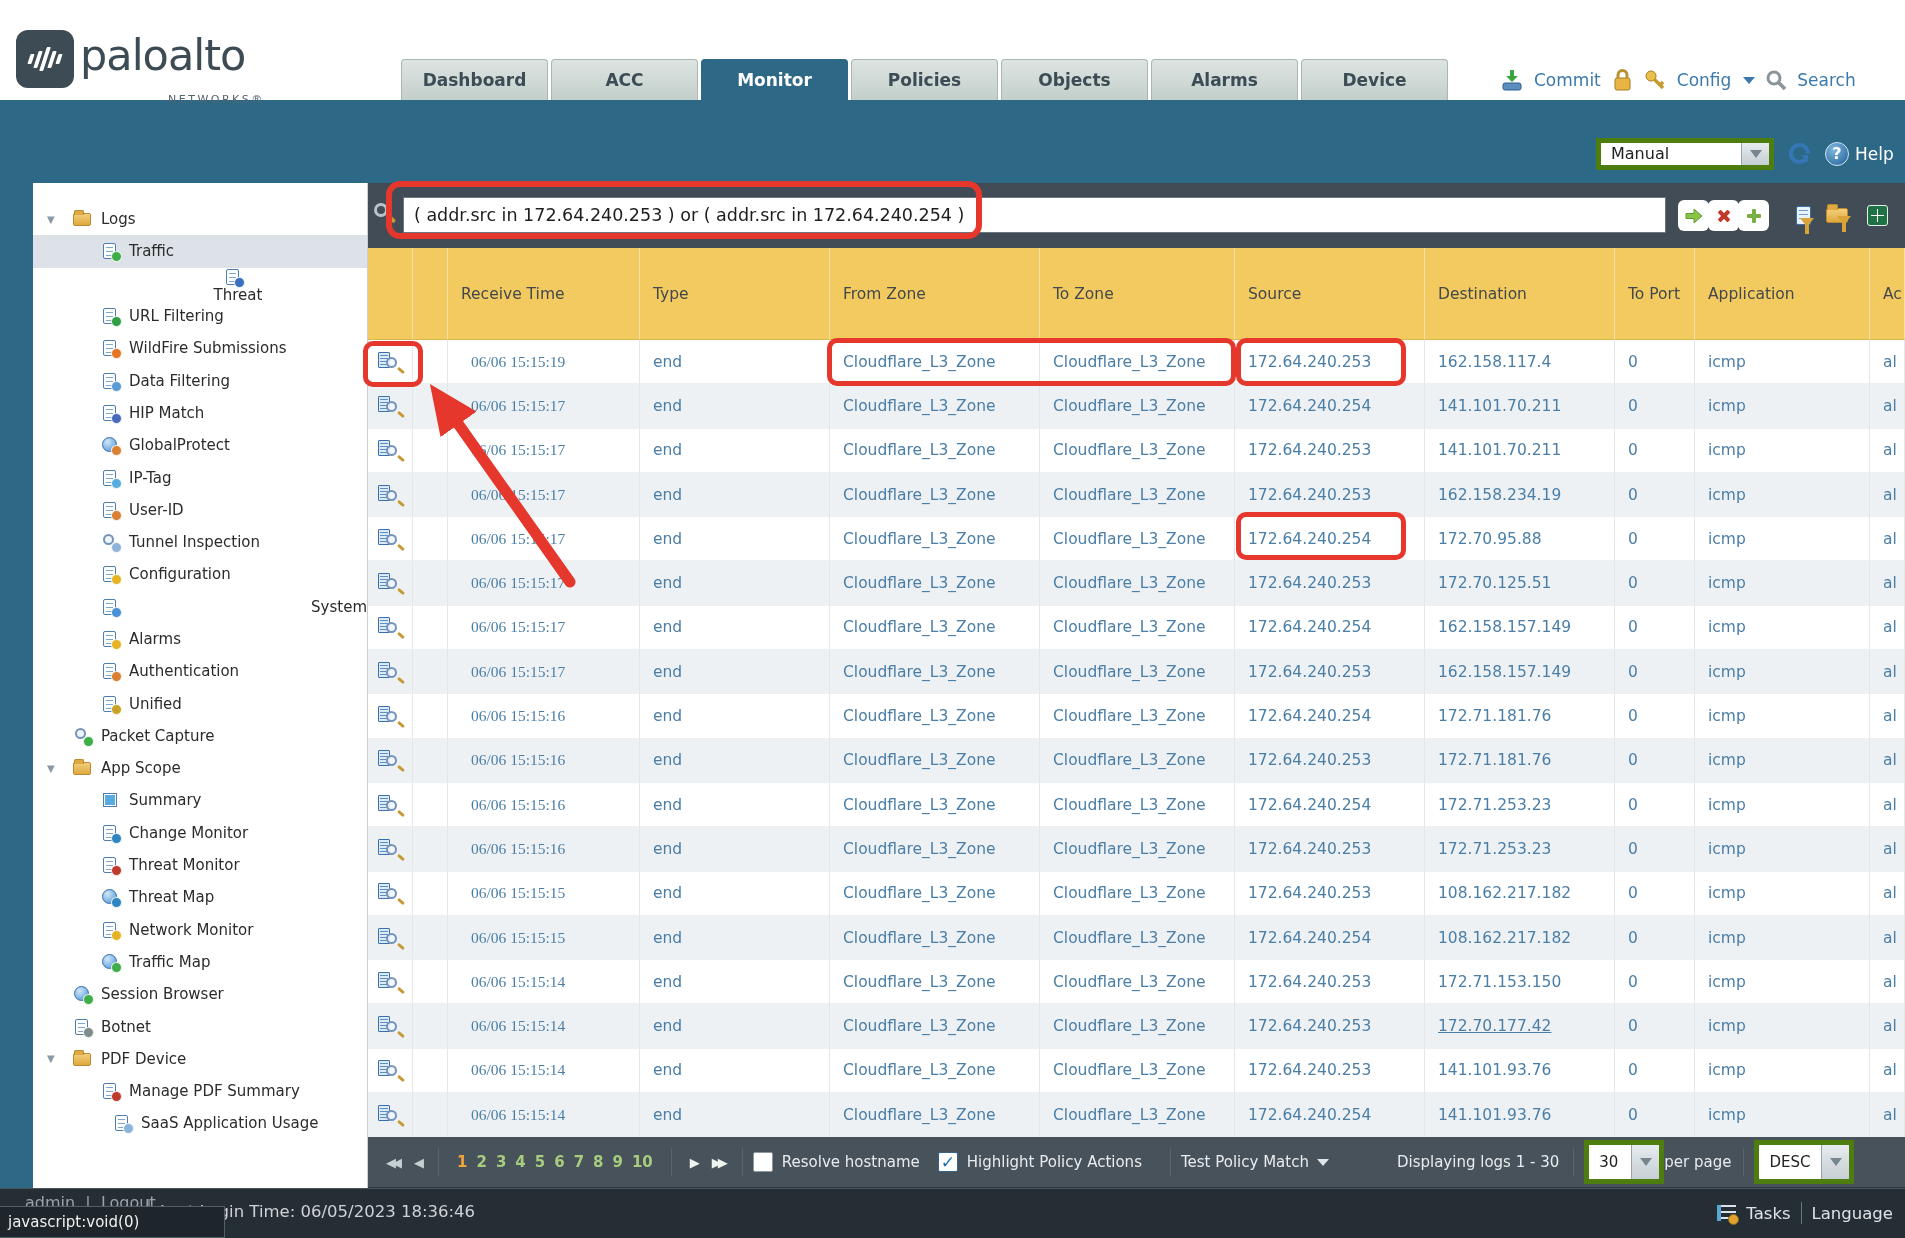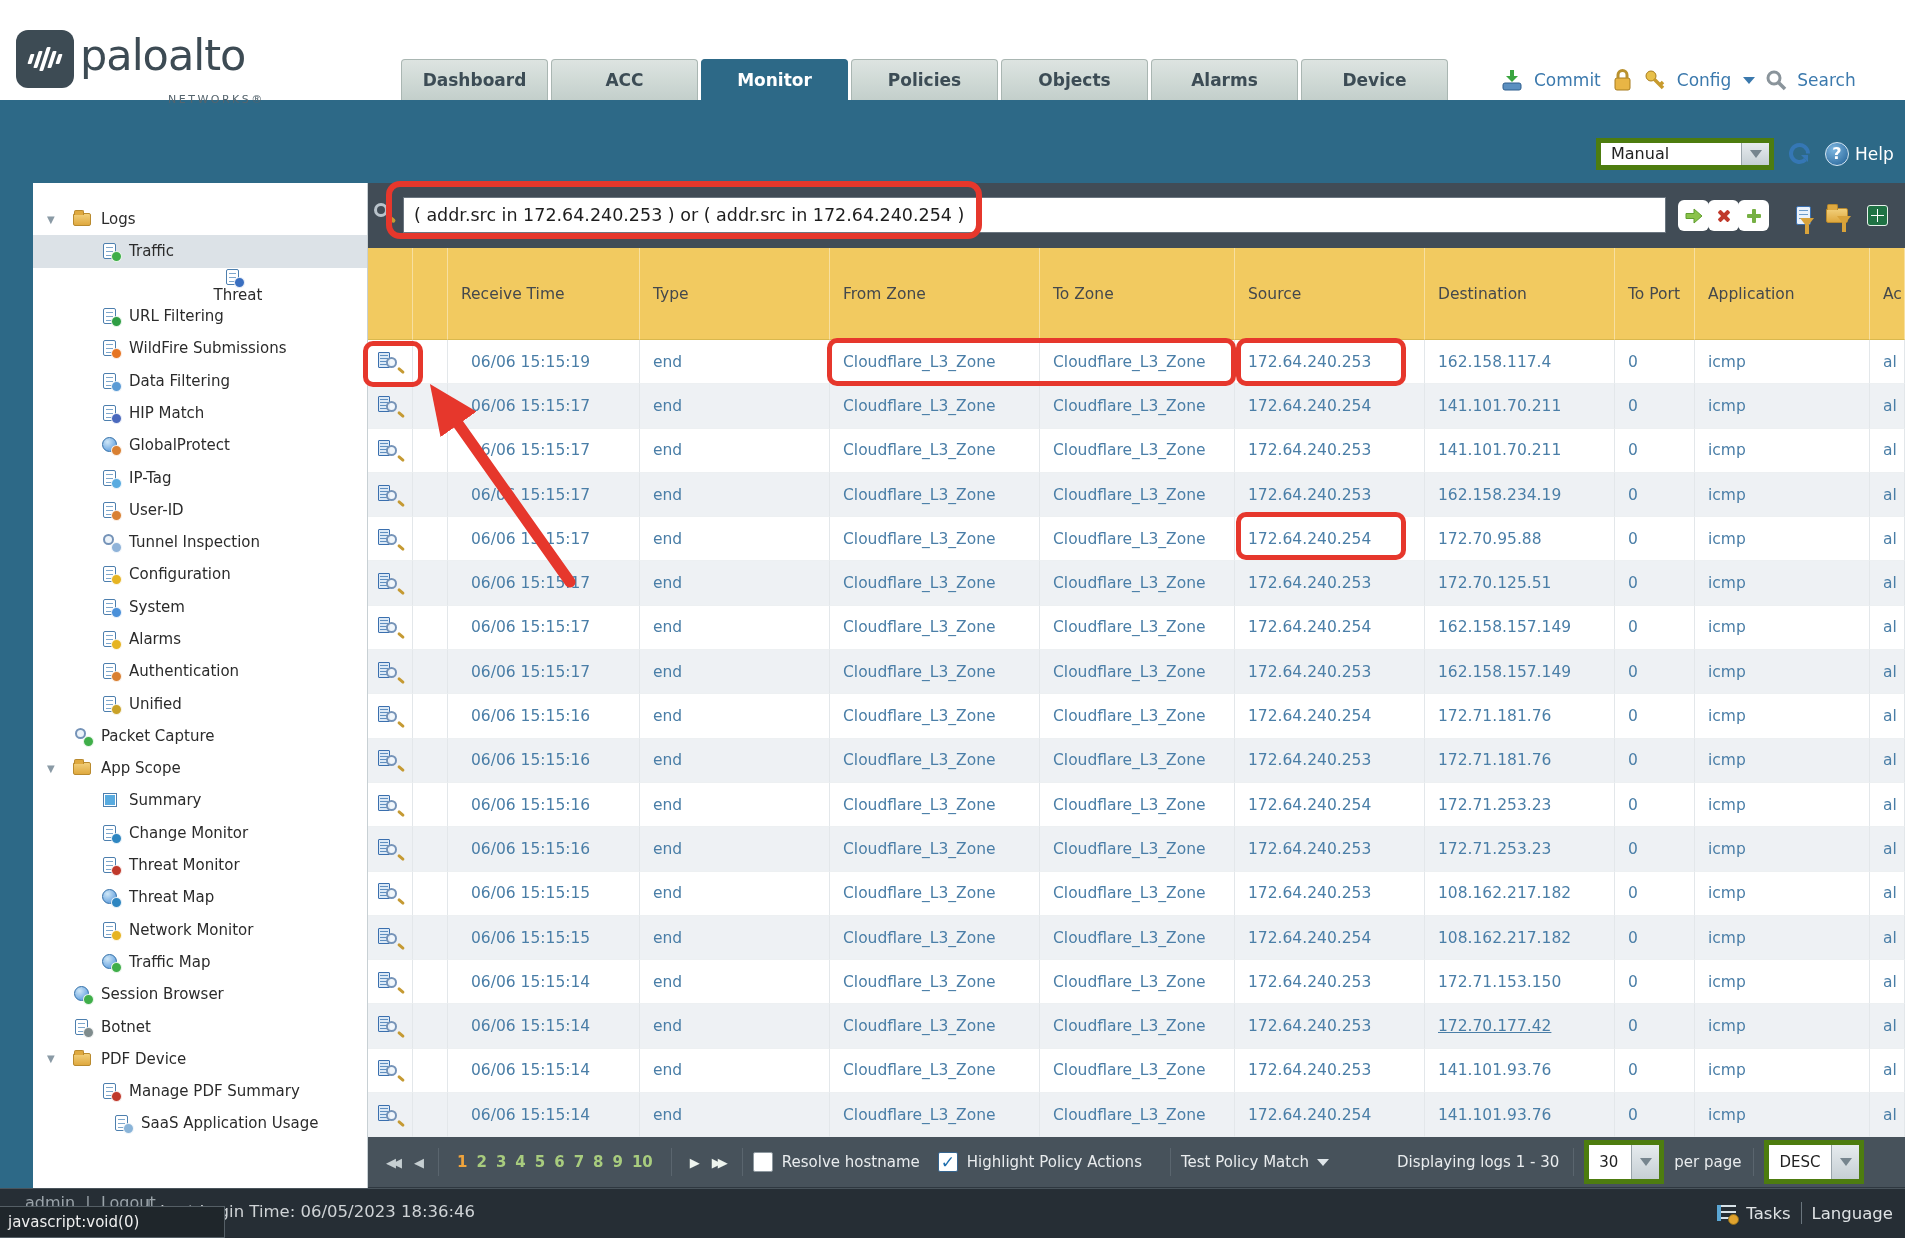--- a/index.html
+++ b/index.html
@@ -85,21 +85,21 @@
       linear-gradient(#fff,#fff) 0 50%/100% 1px no-repeat,
       linear-gradient(#fff,#fff) 50% 0/1px 100% no-repeat; }
 
   
   .grid { position:absolute; left:368px; top:248px; width:1537px; display:grid;
       grid-template-columns:45px 35px 192px 190px 210px 195px 190px 190px 80px 175px 35px;
       grid-auto-rows:44.3px; grid-template-rows:92px; background:#fff; }
   .hc { background:#f2ca60; border-right:1px solid #f7dfa0; border-bottom:1px solid #d9b84e; color:#44484c; font-size:15.5px; display:flex; align-items:center; padding-left:13px; cursor:pointer; overflow:hidden; white-space:nowrap; }
   .c { display:flex; align-items:center; padding-left:13px; font-size:15.5px; color:#4a7ea7; border-right:1px solid #e3e7ea; border-bottom:1px solid #edf0f2; overflow:hidden; white-space:nowrap; }
   .c.even { background:#eef1f4; }
-  .c.pad24 { padding-left:23px; }
+  .c.pad24 { padding-left:23px;font-family:Liberation Serif, serif; }
   .c.ul { text-decoration:underline; }
   .icel { justify-content:center; padding-left:0; cursor:pointer; }
   .r-ico { position:relative; width:24px; height:20px; }
   .r-ico .d { position:absolute; left:0; top:0; width:12px; height:16px; background:#dce9f6; border:1px solid #3a6fae; border-radius:1px; }
   .r-ico .d::before { content:""; position:absolute; left:1px; top:2px; right:1px; height:10px; background:repeating-linear-gradient(to bottom,#5f8fc0 0 1px,transparent 1px 3px); }
   .r-ico .m { position:absolute; left:8px; top:5px; width:11px; height:11px; border-radius:50%; border:2px solid #7593b8; background:rgba(240,246,252,.92); }
   .r-ico .m::after { content:""; position:absolute; left:9px; top:10px; width:8px; height:3px; background:#c59a33; border-radius:2px; transform:rotate(40deg); }
 
   
   .pagebar { position:absolute; left:368px; top:1137px; width:1537px; height:51px; background:#47525b; border-bottom:1px solid #2f3840; display:flex; align-items:center; color:#e9ecee; font-size:15px; }
@@ -283,21 +283,21 @@
         </span>
         <span class="s-lab">Tunnel Inspection</span>
       </div>
       <div class="s-row" style="padding-left: 68px;">
         <span class="s-ico">
           <span class="doc"></span>
           <span class="badge" style="background: rgb(230, 180, 34);"></span>
         </span>
         <span class="s-lab">Configuration</span>
       </div>
-      <div class="s-row" style="padding-left: 68px;">
+      <div class="s-row" style="padding-left: 68px; justify-content: space-between;">
         <span class="s-ico">
           <span class="doc"></span>
           <span class="badge" style="background: rgb(74, 144, 217);"></span>
         </span>
         <span class="s-lab">System</span>
       </div>
       <div class="s-row" style="padding-left: 68px;">
         <span class="s-ico">
           <span class="doc"></span>
           <span class="badge" style="background: rgb(230, 180, 34);"></span>
@@ -774,21 +774,21 @@
     <span class="dn2"></span>
   </span>
   <span style="margin-left:68px">Displaying logs 1 - 30</span>
   <span class="sep" style="margin-left:14px"></span>
   <div class="select">
     <div class="val" style="width:42px">30</div>
     <div class="btn">
         <span class="dn"></span>
       </div>
   </div>
-  <span style="margin-left:10px">per page</span>
+  <span style="">per page</span>
   <span class="sep" style="margin-left:12px"></span>
   <div class="select">
     <div class="val" style="width:62px">DESC</div>
     <div class="btn">
         <span class="dn"></span>
       </div>
   </div>
 </div>
 
 <div class="statusbar">

